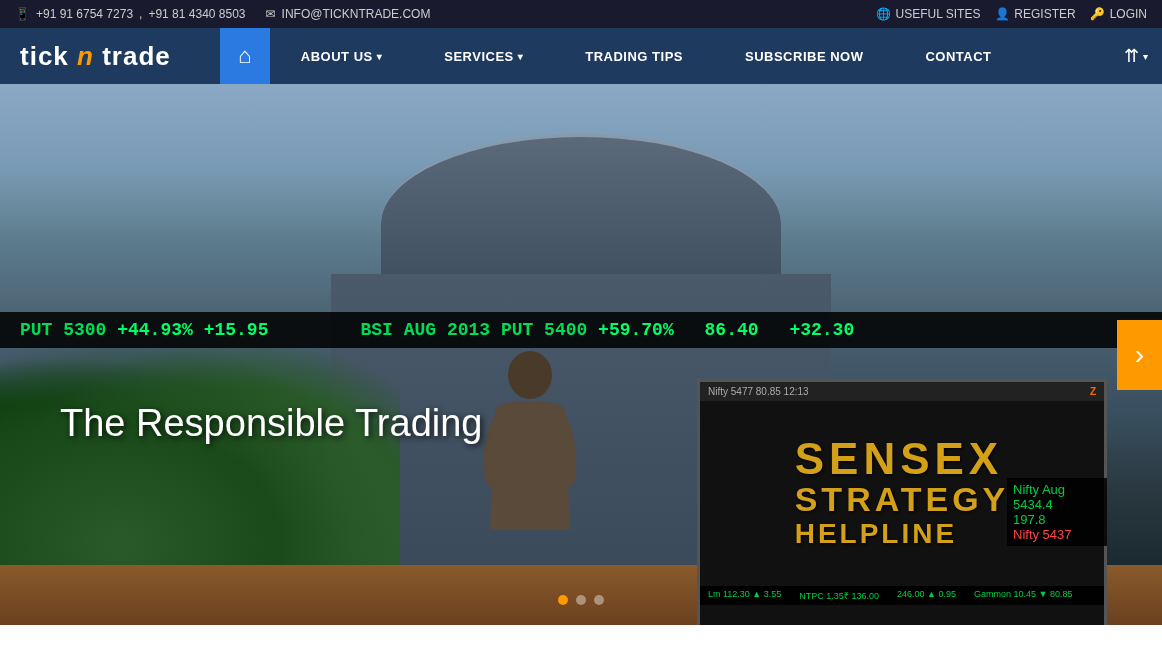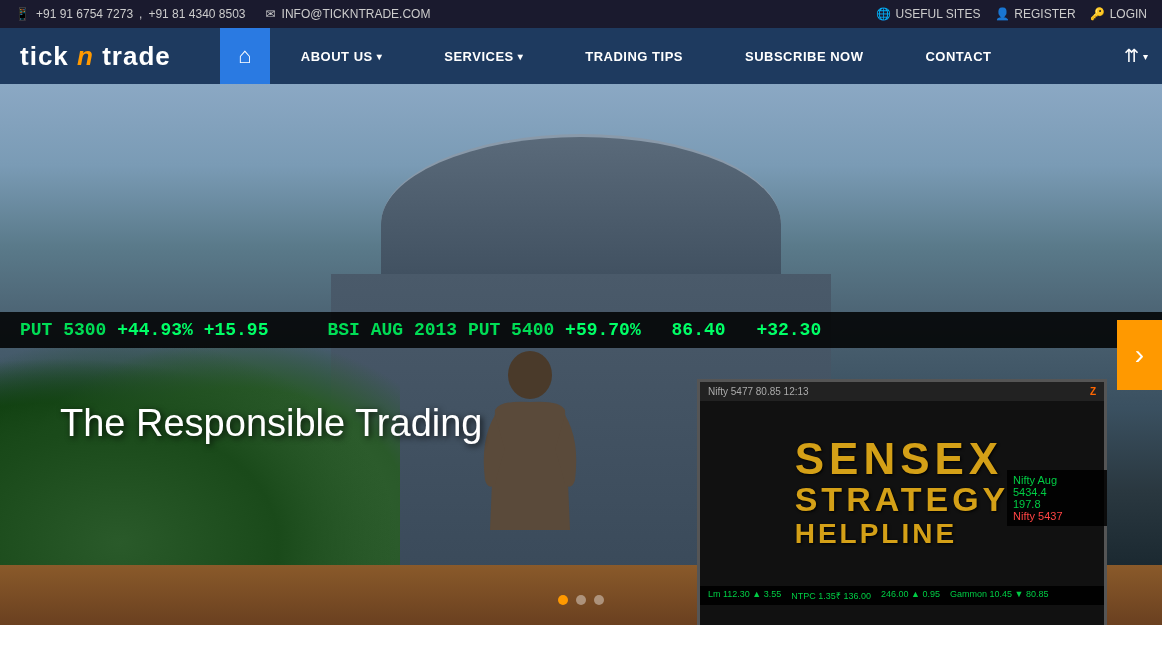--- a/index.html
+++ b/index.html
@@ -224,21 +224,21 @@
       top: 228px;
       left: 0;
       right: 0;
       background: rgba(0,0,0,0.85);
       padding: 8px 20px;
       font-family: 'Courier New', monospace;
       font-weight: bold;
       font-size: 18px;
       color: #00dd55;
       display: flex;
-      gap: 59px;
+      gap: 92px;
       z-index: 5;
     }
 
     .green-trees {
       position: absolute;
       bottom: 30px;
       left: 0;
       width: 400px;
       height: 260px;
       background: radial-gradient(ellipse at 30% 80%, #2a5a2a 0%, #1a4a1a 40%, transparent 70%),
@@ -284,21 +284,21 @@
     .sensex-word1 { font-size: 44px; font-weight: 900; color: #d4a017; letter-spacing: 5px; line-height: 1; text-shadow: 1px 1px 3px #000; }
     .sensex-word2 { font-size: 34px; font-weight: 900; color: #d4a017; letter-spacing: 4px; line-height: 1.1; text-shadow: 1px 1px 3px #000; }
     .sensex-word3 { font-size: 28px; font-weight: 700; color: #d4a017; letter-spacing: 3px; text-shadow: 1px 1px 3px #000; }
 
     .nifty-bottom-data {
       background: rgba(0,0,0,0.9);
       padding: 3px 8px;
       font-size: 9px;
       color: #00cc44;
       display: flex;
-      gap: 10px;
+      gap: 18px;
       flex-wrap: wrap;
     }
 
     .person-area {
       position: absolute;
       bottom: 55px;
       left: 460px;
       width: 140px;
       height: 220px;
     }
@@ -413,21 +413,21 @@
       </div>
     </div>
     <div class="nifty-bottom-data">
       <span>Lm 112.30 ▲ 3.55</span>
       <span>NTPC 1.35₹ 136.00</span>
       <span>246.00 ▲ 0.95</span>
       <span>Gammon 10.45 ▼ 80.85</span>
     </div>
   </div>
 
-  <div style="position:absolute; top:386px; right:55px; width:100px; background:rgba(0,0,0,0.85); font-size:11px; color:#00cc44; padding:4px 6px; z-index:6;">
+  <div style="position:absolute; top:394px; right:55px; width:100px; background:rgba(0,0,0,0.85); font-size:13px; color:#00cc44; padding:4px 6px; z-index:6;">
     <div>Nifty Aug</div>
     <div>5434.4</div>
     <div>197.8</div>
     <div style="color:#ff4444;">Nifty 5437</div>
   </div>
 
   <div class="hero-text">
     <div class="hero-tagline">
       <span>The Responsible Trading</span>
     </div>

